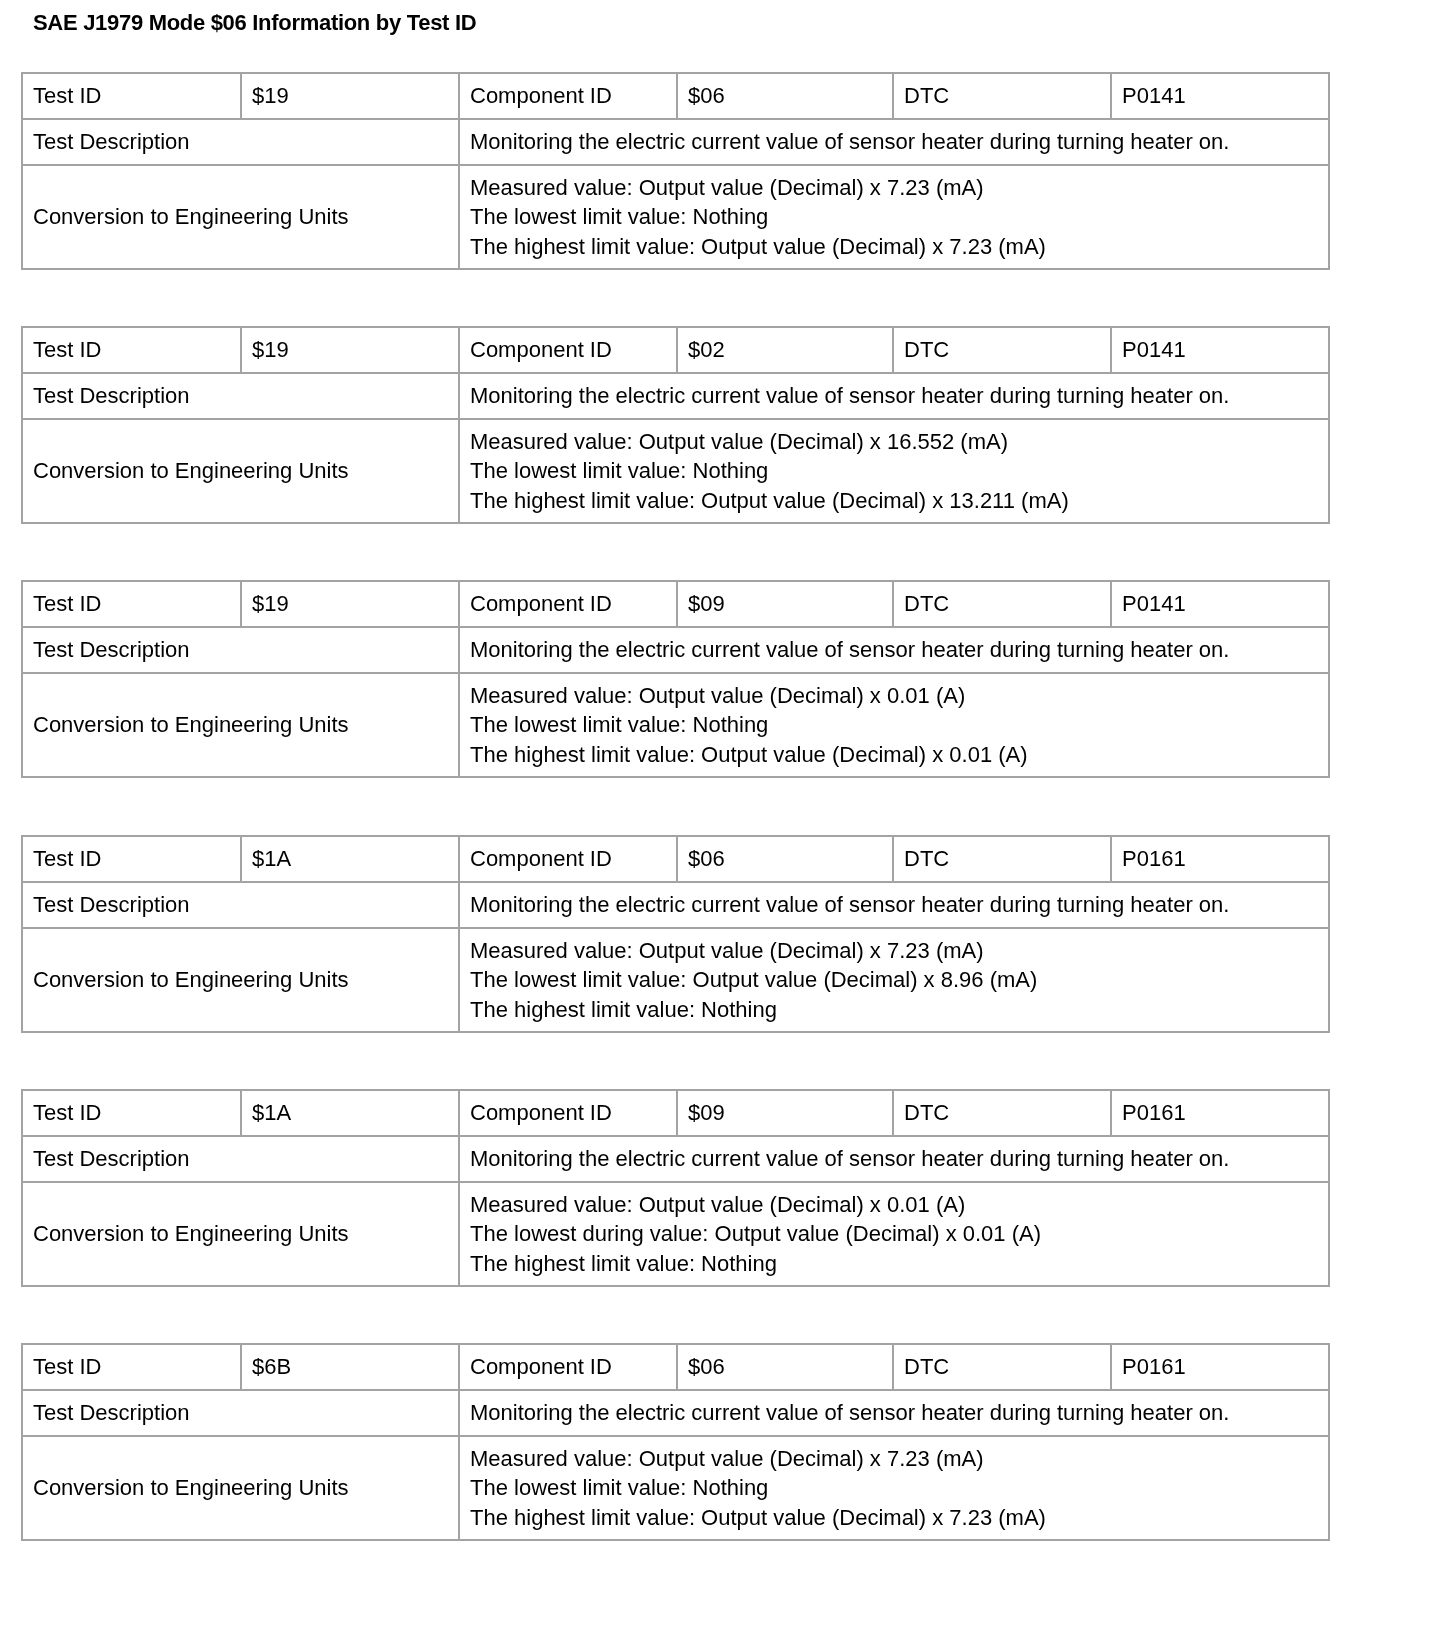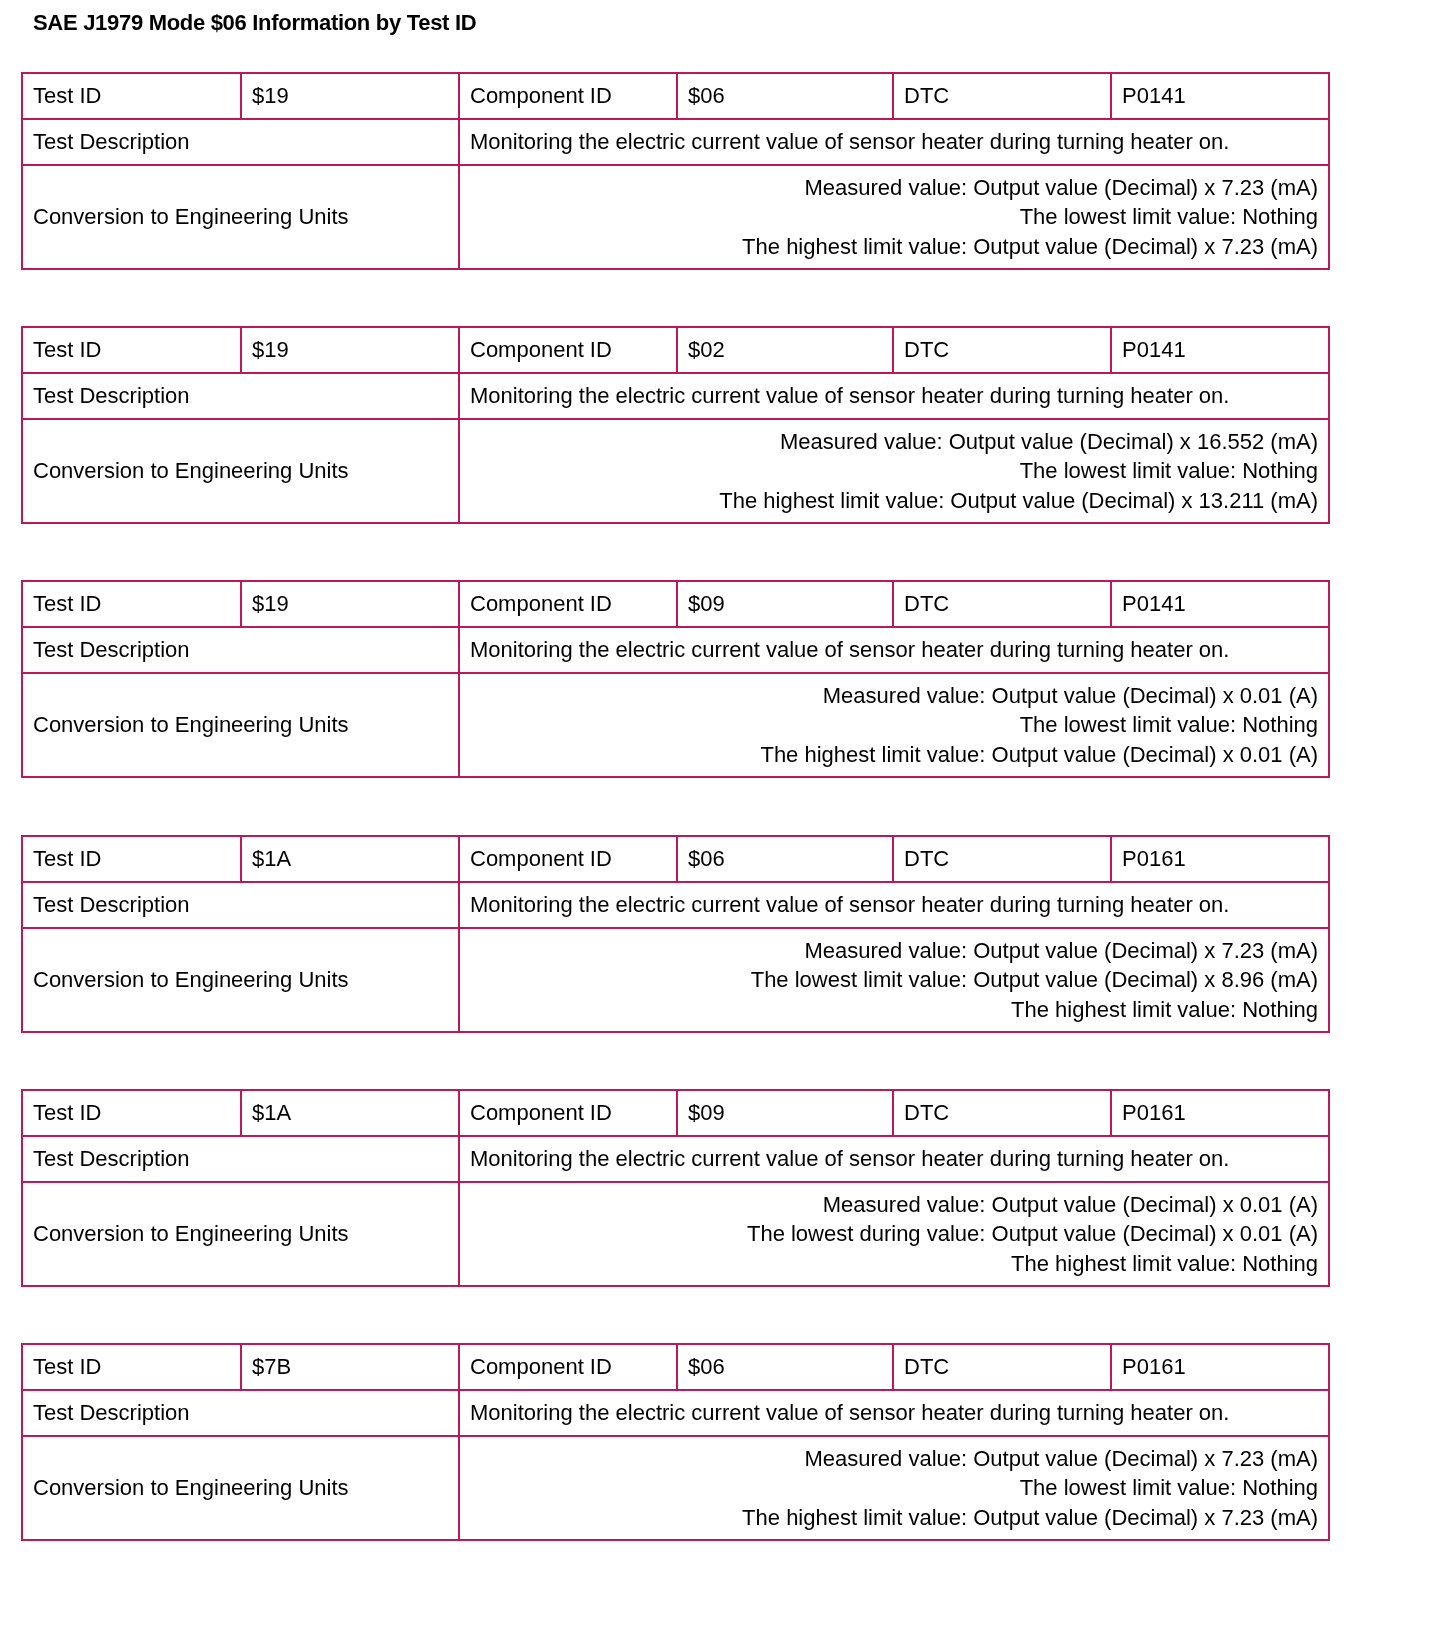--- a/index.html
+++ b/index.html
@@ -1,22 +1,22 @@
 <!DOCTYPE html>
 <html><head>
 <meta charset="utf-8">
 <style>
   html, body { margin: 0; padding: 0; background: #ffffff; }
   body { width: 1440px; height: 1644px; position: relative; font-family: "Liberation Sans", sans-serif; color: #000; }
   .title { position: absolute; left: 33px; top: 10px; font-size: 22px; font-weight: bold; letter-spacing: -0.3px; }
   .tbl { position: absolute; left: 21px; width: 1307px; border-collapse: collapse; table-layout: fixed; }
-  .tbl td { border: 2px solid #be185d; font-size: 22px; padding: 0 10px; vertical-align: middle; white-space: nowrap; overflow: hidden; }
+  .tbl td { border: 2px solid #a3a3a3; font-size: 22px; padding: 0 10px; vertical-align: middle; white-space: nowrap; overflow: hidden; }
   .tbl tr.r1 td, .tbl tr.r2 td { height: 44px; }
   .tbl tr.r3 td { height: 102px; }
-  .conv-line { line-height: 29.5px; text-align: right; }
+  .conv-line { line-height: 29.5px; }
 </style>
 </head>
 <body>
 
 <div class="title">SAE J1979 Mode $06 Information by Test ID</div>
 
 <div id="tables-root">
     <table class="tbl" style="top: 72px;">
     <colgroup>
       <col style="width:219px">
@@ -182,21 +182,21 @@
       <col style="width:219px">
         <col style="width:218px">
         <col style="width:218px">
       <col style="width:216px">
         <col style="width:218px">
         <col style="width:218px">
     </colgroup>
     <tbody>
         <tr class="r1">
       <td>Test ID</td>
-      <td>$7B</td>
+      <td>$6B</td>
       <td>Component ID</td>
       <td>$06</td>
       <td>DTC</td>
       <td>P0161</td>
     </tr>
     <tr class="r2">
       <td colspan="2">Test Description</td>
       <td colspan="4">Monitoring the electric current value of sensor heater during turning heater on.</td>
     </tr>
     <tr class="r3">

